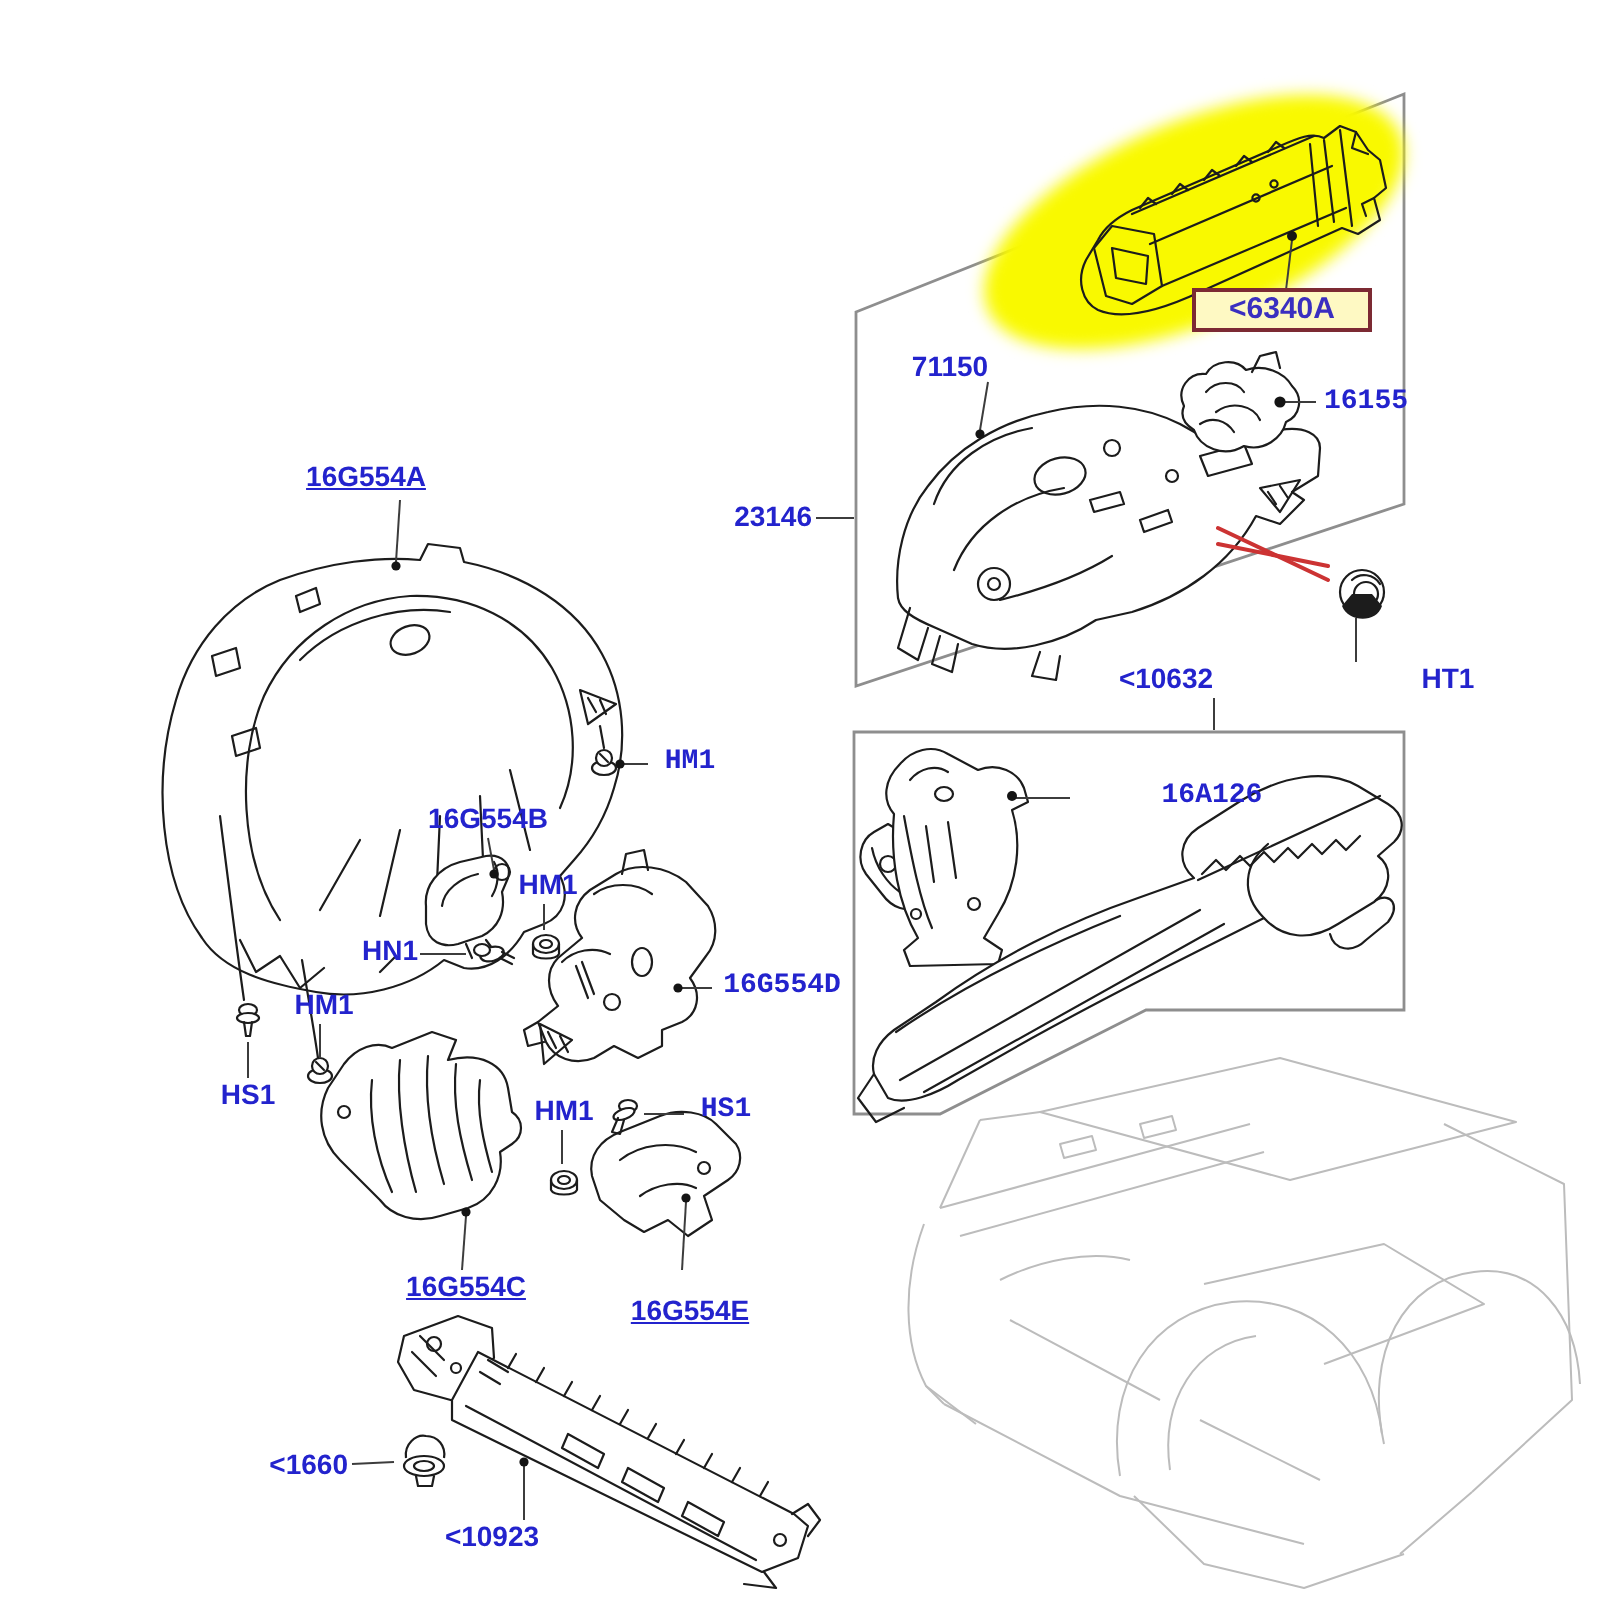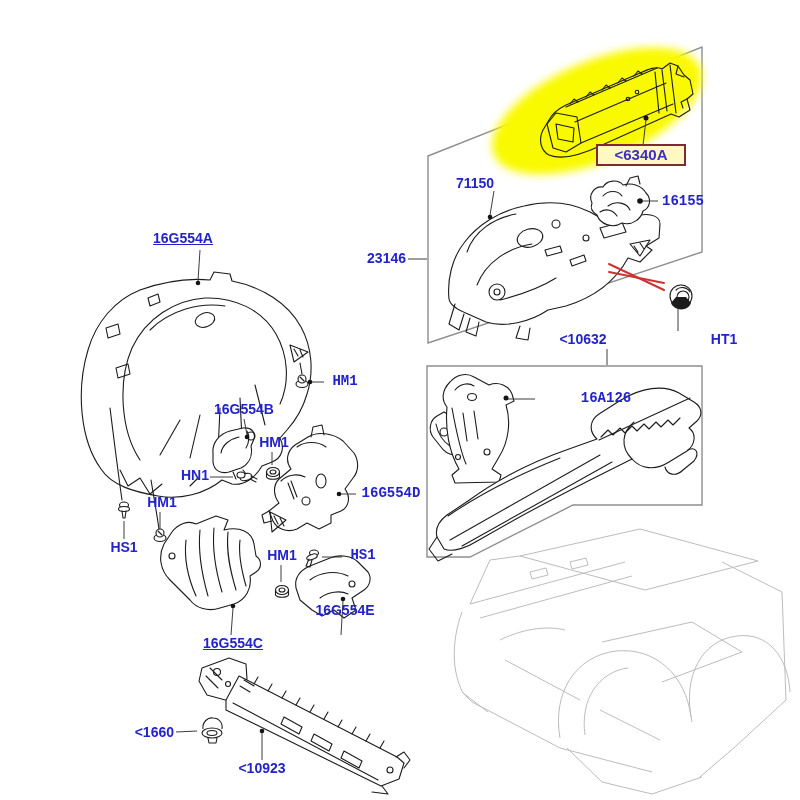--- a/index.html
+++ b/index.html
@@ -280,16 +280,16 @@
 <div class="plabel left" style="left:327px;top:374px;width:36px;">HM1</div>
 <div class="plabel" style="left:210px;top:402px;width:68px;">16G554B</div>
 <div class="plabel" style="left:256px;top:435px;width:36px;">HM1</div>
 <div class="plabel right" style="left:173px;top:468px;width:36px;text-align:right;">HN1</div>
 <div class="plabel left" style="left:358px;top:486px;width:66px;">16G554D</div>
 <div class="plabel" style="left:144px;top:495px;width:36px;">HM1</div>
 <div class="plabel" style="left:106px;top:540px;width:36px;">HS1</div>
 <div class="plabel" style="left:264px;top:548px;width:36px;">HM1</div>
 <div class="plabel left" style="left:345px;top:548px;width:36px;">HS1</div>
 <div class="plabel" style="left:200px;top:636px;width:66px;text-decoration:underline;">16G554C</div>
-<div class="plabel" style="left:312px;top:603px;width:66px;">16G554E</div>
+<div class="plabel" style="left:312px;top:648px;width:66px;text-decoration:underline;">16G554E</div>
 <div class="plabel right" style="left:126px;top:725px;width:48px;">&lt;1660</div>
-<div class="plabel" style="left:234px;top:761px;width:56px;">&lt;10923</div>
+<div class="plabel" style="left:218px;top:761px;width:56px;">&lt;10923</div>
 </div>
 
 </body></html>

